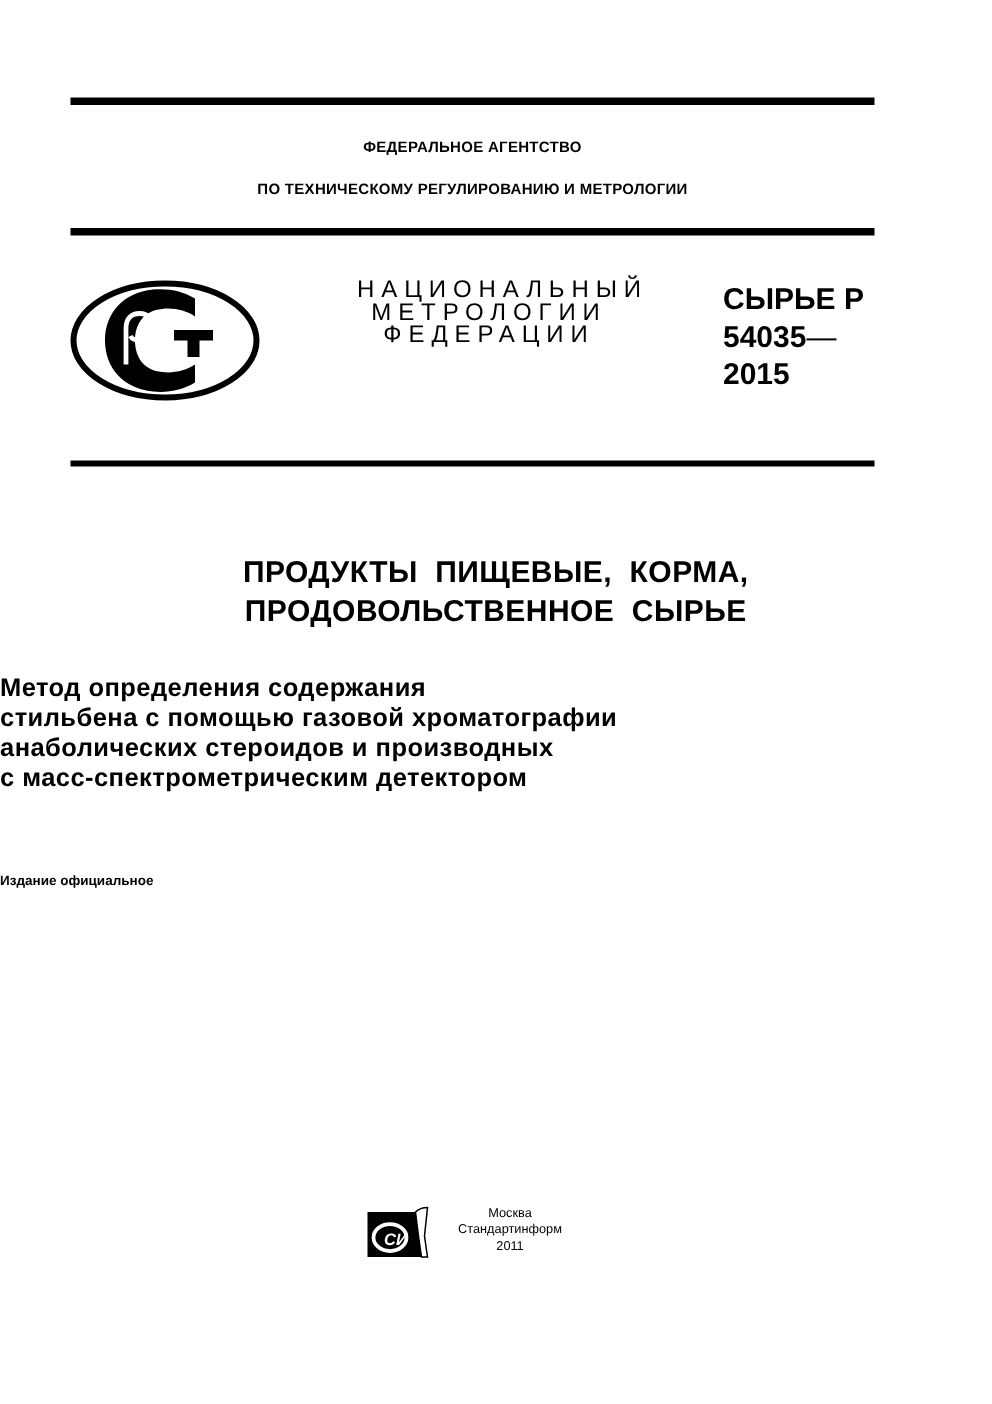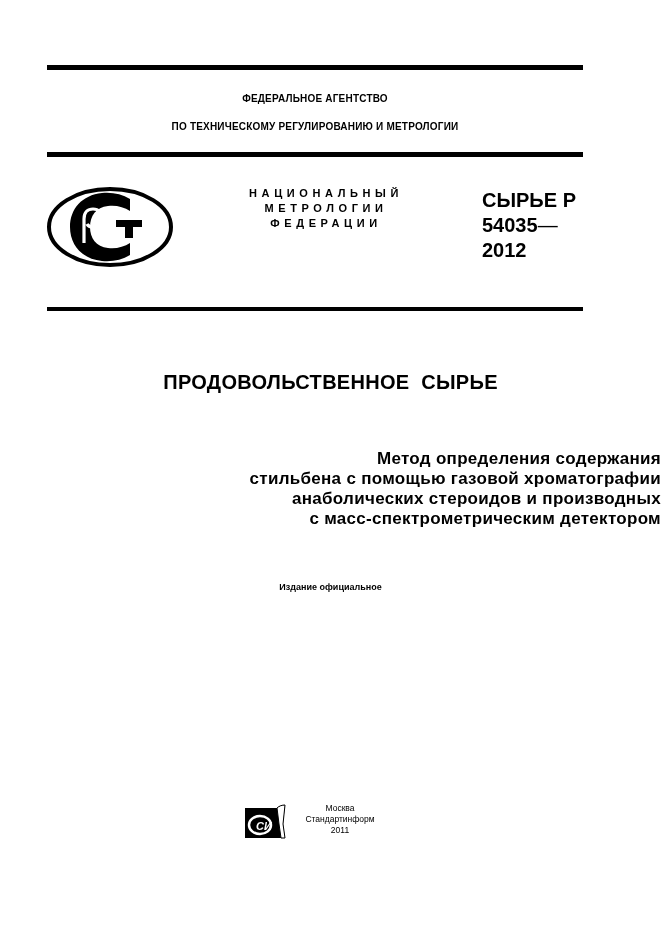--- a/index.html
+++ b/index.html
@@ -8,32 +8,32 @@
     .rule { position: absolute; left: 47px; width: 536px; background: #000; }
     .rule.r1 { top: 65px; height: 5px; }
     .rule.r2 { top: 152px; height: 5px; }
     .rule.r3 { top: 307px; height: 4px; }
     .agency { position: absolute; left: 47px; width: 536px; text-align: center;
               font-weight: bold; font-size: 10px; letter-spacing: 0.2px; }
     .agency.a1 { top: 93px; }
     .agency.a2 { top: 121px; }
     .logo { position: absolute; left: 46px; top: 185px; width: 128px; height: 84px; }
     .natstd { position: absolute; left: 238px; top: 186px; width: 176px;
-              text-align: center; font-weight: bold; font-size: 11px;
+              text-align: center; font-weight: normal; font-size: 16px;
               letter-spacing: 4.6px; line-height: 15px; }
     .natstd div { white-space: nowrap; }
     .gost { position: absolute; left: 482px; top: 188px; font-weight: bold;
             font-size: 20px; line-height: 25px; }
     .gost .dash { font-weight: normal; }
     .title { position: absolute; left: 0; width: 661px; top: 369px; text-align: center;
              font-weight: bold; font-size: 20px; line-height: 26px; letter-spacing: 0.3px; }
     .title span { white-space: pre; }
-    .subtitle { position: absolute; left: 0; width: 661px; top: 449px; text-align: right;
+    .subtitle { position: absolute; left: 0; width: 661px; top: 449px; text-align: left;
                 font-weight: bold; font-size: 17px; line-height: 20px; letter-spacing: 0.3px; }
-    .edition { position: absolute; left: 0; width: 661px; top: 582px; text-align: center;
+    .edition { position: absolute; left: 0; width: 661px; top: 582px; text-align: left;
                font-weight: bold; font-size: 9px; }
     .pub-logo { position: absolute; left: 243px; top: 804px; width: 44px; height: 36px; }
     .publisher { position: absolute; left: 290px; top: 803px; width: 100px; text-align: center;
                  font-weight: normal; font-size: 8.5px; line-height: 11px; }
   </style>
 </head>
 <body>
 
 <div>
 
@@ -55,26 +55,27 @@
 
   <div class="natstd">
     <div>НАЦИОНАЛЬНЫЙ</div>
     <div>МЕТРОЛОГИИ</div>
     <div>ФЕДЕРАЦИИ</div>
   </div>
 
   <div class="gost">
     <div>СЫРЬЕ Р</div>
     <div><span>54035</span><span class="dash">—</span></div>
-    <div>2012</div>
+    <div>2015</div>
   </div>
 
   <div class="rule r3"></div>
 
   <div class="title">
+    <div><span>ПРОДУКТЫ  ПИЩЕВЫЕ,  КОРМА,</span></div>
     <div><span>ПРОДОВОЛЬСТВЕННОЕ  СЫРЬЕ</span></div>
   </div>
 
   <div class="subtitle">
     <div>Метод определения содержания</div>
     <div>стильбена с помощью газовой хроматографии</div>
     <div>анаболических стероидов и производных</div>
     <div>с масс-спектрометрическим детектором</div>
   </div>
 

